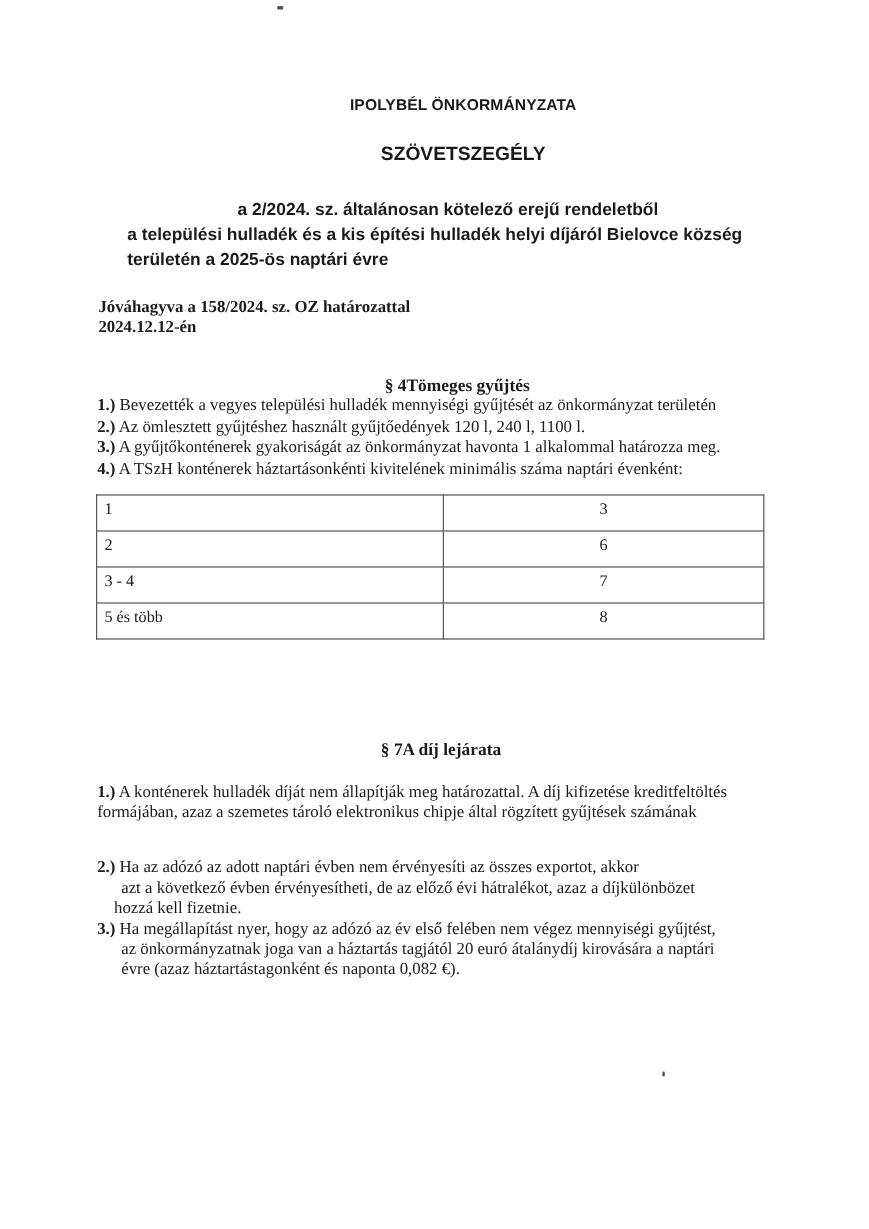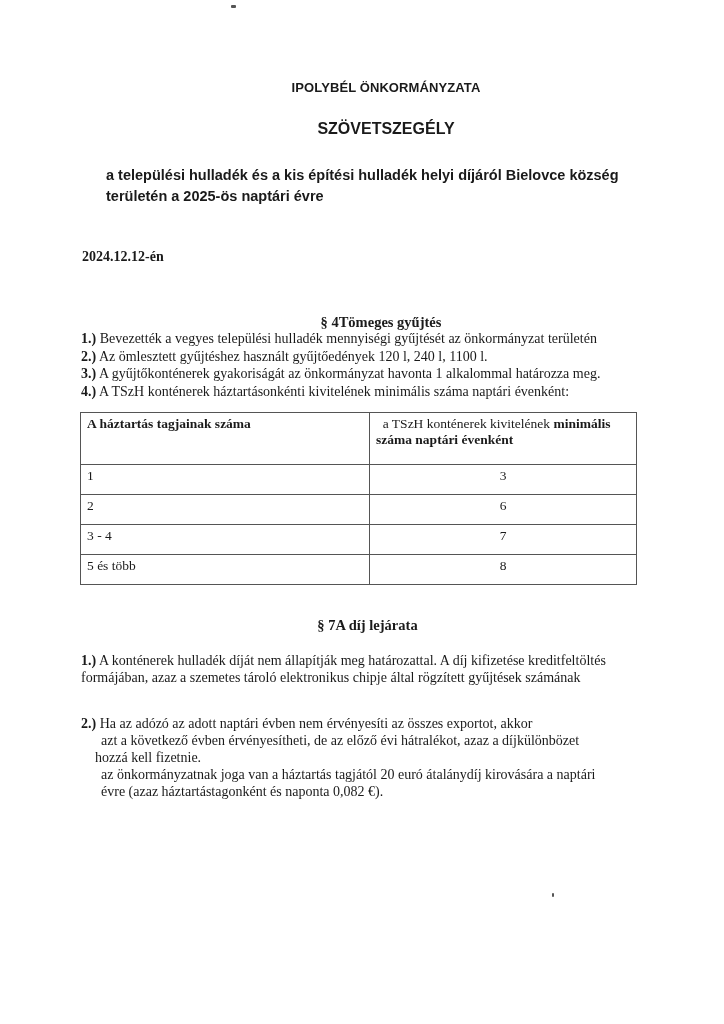--- a/index.html
+++ b/index.html
@@ -42,43 +42,41 @@
 </head>
 <body>
 
 <div class="speck" style="left:231px;top:5px;"></div>
 <div class="speck" style="left:552px;top:893px;width:2px;height:4px;"></div>
 
 <div class="abs org-title sans">IPOLYBÉL ÖNKORMÁNYZATA</div>
 <div class="abs doc-title sans">SZÖVETSZEGÉLY</div>
 
 <div class="abs subtitle sans">
+  <span class="l1">a 2/2024. sz. általánosan kötelező erejű rendeletből</span>
   <span class="l2">a települési hulladék és a kis építési hulladék helyi díjáról Bielovce község</span>
   <span class="l3">területén a 2025-ös naptári évre</span>
 </div>
 
 <div class="abs approval serif">
+  <div>Jóváhagyva a 158/2024. sz. OZ határozattal</div>
   <div>2024.12.12-én</div>
 </div>
 
 <div class="abs sec-title sec4 serif">§ 4Tömeges gyűjtés</div>
 
 <div class="abs list4 serif">
   <div class="item"><span class="num">1.)</span><span> Bevezették a vegyes települési hulladék mennyiségi gyűjtését az önkormányzat területén</span></div>
   <div class="item"><span class="num">2.)</span><span> Az ömlesztett gyűjtéshez használt gyűjtőedények 120 l, 240 l, 1100 l.</span></div>
   <div class="item"><span class="num">3.)</span><span> A gyűjtőkonténerek gyakoriságát az önkormányzat havonta 1 alkalommal határozza meg.</span></div>
   <div class="item"><span class="num">4.)</span><span> A TSzH konténerek háztartásonkénti kivitelének minimális száma naptári évenként:</span></div>
 </div>
 
 <table class="t serif">
   <tbody>
-      <tr class="hdr">
-    <td class="c1 b">A háztartás tagjainak száma</td>
-    <td>&nbsp;&nbsp;<span>a TSzH konténerek kivitelének </span><span class="b">minimális</span><br><span class="b">száma naptári évenként</span></td>
-  </tr>
   <tr class="row">
     <td class="c1">1</td>
     <td class="val">3</td>
   </tr>
   <tr class="row">
     <td class="c1">2</td>
     <td class="val">6</td>
   </tr>
   <tr class="row">
     <td class="c1">3 - 4</td>
@@ -98,15 +96,16 @@
   <span class="first">formájában, azaz a szemetes tároló elektronikus chipje által rögzített gyűjtések számának</span>
 </div>
 
 <div class="abs p7 serif" style="top:715px;">
   <span class="first"><span class="num">2.)</span><span> Ha az adózó az adott naptári évben nem érvényesíti az összes exportot, akkor</span></span>
   <span class="ind">azt a következő évben érvényesítheti, de az előző évi hátralékot, azaz    a díjkülönbözet</span>
   <span class="ind2">hozzá kell fizetnie.</span>
 </div>
 
 <div class="abs p7 serif" style="top:766px;">
+  <span class="first"><span class="num">3.)</span><span>  Ha megállapítást nyer, hogy az adózó az év első felében nem végez mennyiségi gyűjtést,</span></span>
   <span class="ind">az önkormányzatnak joga van  a háztartás tagjától 20 euró átalánydíj kirovására a naptári</span>
   <span class="ind">évre (azaz háztartástagonként és naponta 0,082 €).</span>
 </div>
 
 </body></html>

